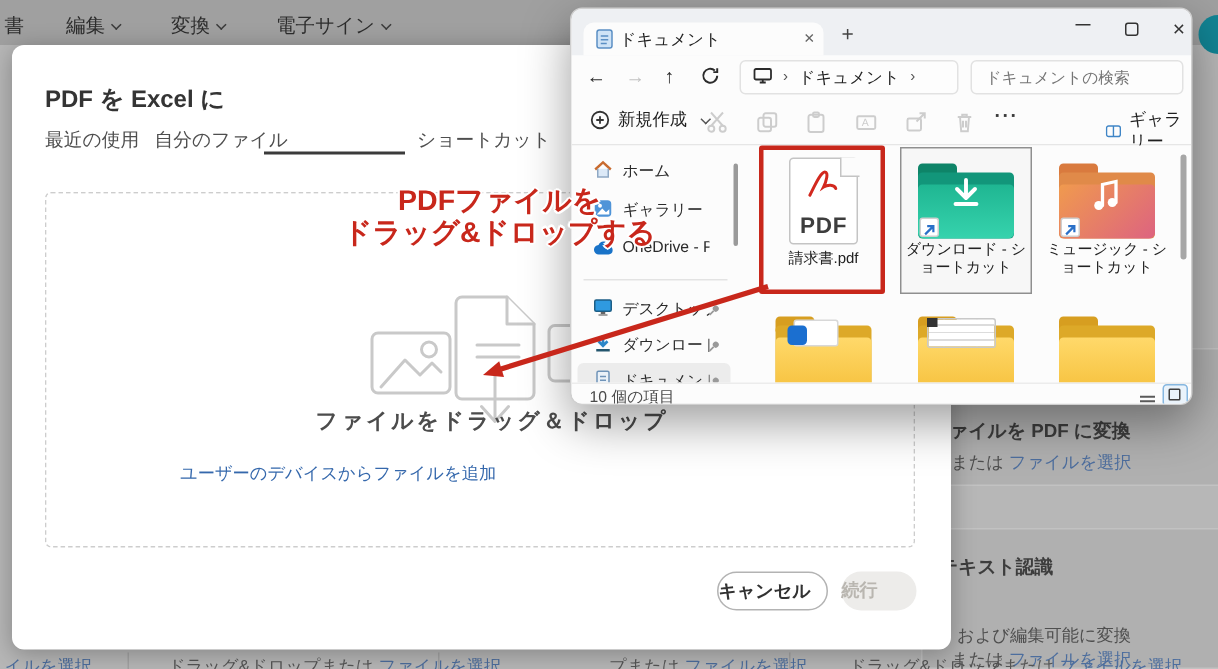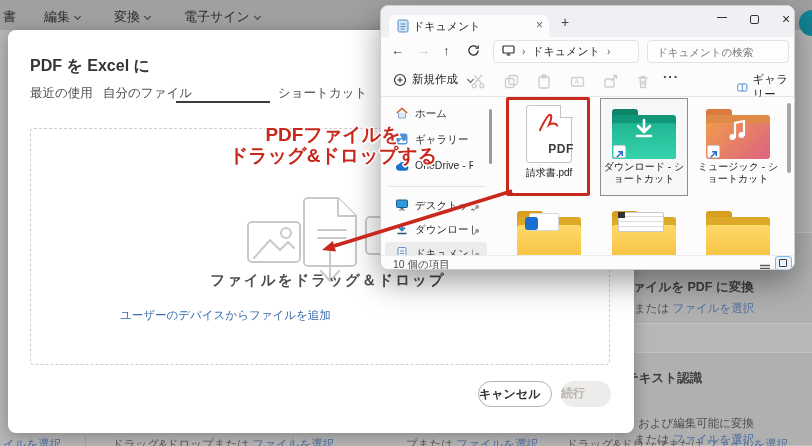--- a/index.html
+++ b/index.html
@@ -62,21 +62,21 @@
   .sb-item.selected{background:#ececec;}
   .sb-ic{position:absolute;left:10px;top:4px;}
   .sb-label{position:absolute;left:30px;top:5px;font-size:10.5px;color:#2b2b2b;white-space:nowrap;max-width:58px;overflow:hidden;}
   .pin{position:absolute;right:6px;top:5px;}
   .sb-div{position:absolute;left:8px;top:89px;width:96px;height:1px;background:#e3e3e3;}
   .vscroll{position:absolute;width:3px;border-radius:2px;background:#9a9a9a;}
   .file-item{position:absolute;width:86px;text-align:center;cursor:pointer;}
   .file-name{position:absolute;left:1px;top:66px;width:84px;font-size:10px;line-height:12px;color:#222;}
   .pdfpage{position:relative;margin:4px auto 0;width:46px;height:58px;background:#fff;border:1.5px solid #c4c4c4;border-radius:3px;}
   .pdfpage::before{content:"";position:absolute;top:-1.5px;right:-1.5px;width:12px;height:12px;background:#fcfcfc;border-left:1.5px solid #c4c4c4;border-bottom:1.5px solid #c4c4c4;}
-  .pdf-label{position:absolute;left:12px;width:100%;top:36px;font-size:12px;font-weight:bold;color:#3d3d3d;letter-spacing:.5px;}
+  .pdf-label{position:absolute;left:0;width:100%;top:36px;font-size:15px;font-weight:bold;color:#3d3d3d;letter-spacing:.5px;}
   .fldr{position:relative;margin:10px auto 0;width:64px;height:50px;}
   .fldr .back{position:absolute;left:0;right:0;bottom:0;height:44px;border-radius:3px;}
   .fldr .tab{position:absolute;left:0;top:0;width:26px;height:10px;border-radius:3px 3px 0 0;}
   .fldr .front{position:absolute;left:0;right:0;bottom:0;height:36px;border-radius:3px 3px 4px 4px;}
   .fldr .glyph{position:absolute;left:0;right:0;top:8px;z-index:4;text-align:center;}
   .f-dl .tab{background:#0e8468;} .f-dl .back{background:#12967a;} .f-dl .front{background:linear-gradient(#1fb692,#36d3ad);}
   .f-mu .tab{background:#d97a3e;} .f-mu .back{background:#e08a49;} .f-mu .front{background:linear-gradient(135deg,#f09a4e,#dd6380);}
   .f-ye .tab{background:#d79e20;} .f-ye .back{background:#dda928;} .f-ye .front{background:linear-gradient(#ffd96a,#f6c13d);}
   .peek{position:absolute;z-index:2;}
   .sc-badge{position:absolute;left:1px;bottom:1px;width:13px;height:13px;background:#fff;border:1px solid #cfcfcf;border-radius:2px;z-index:5;}

